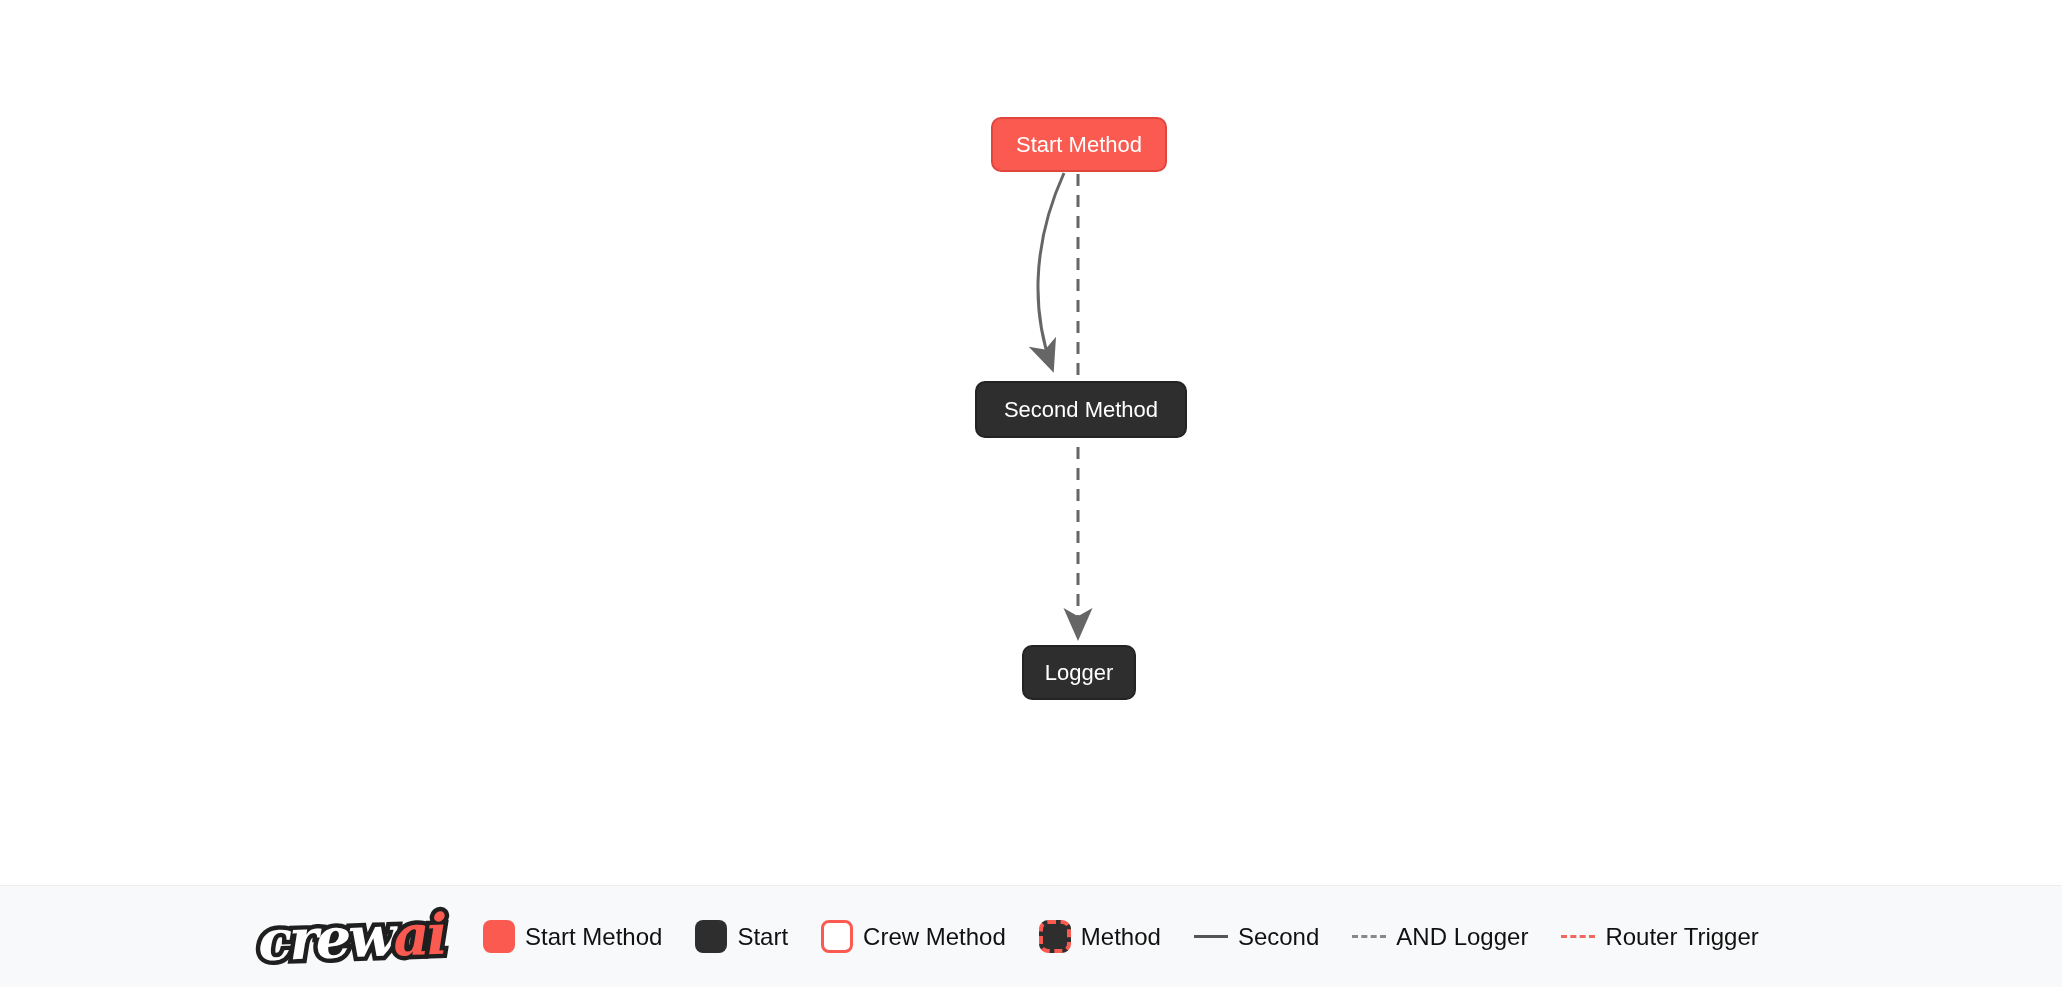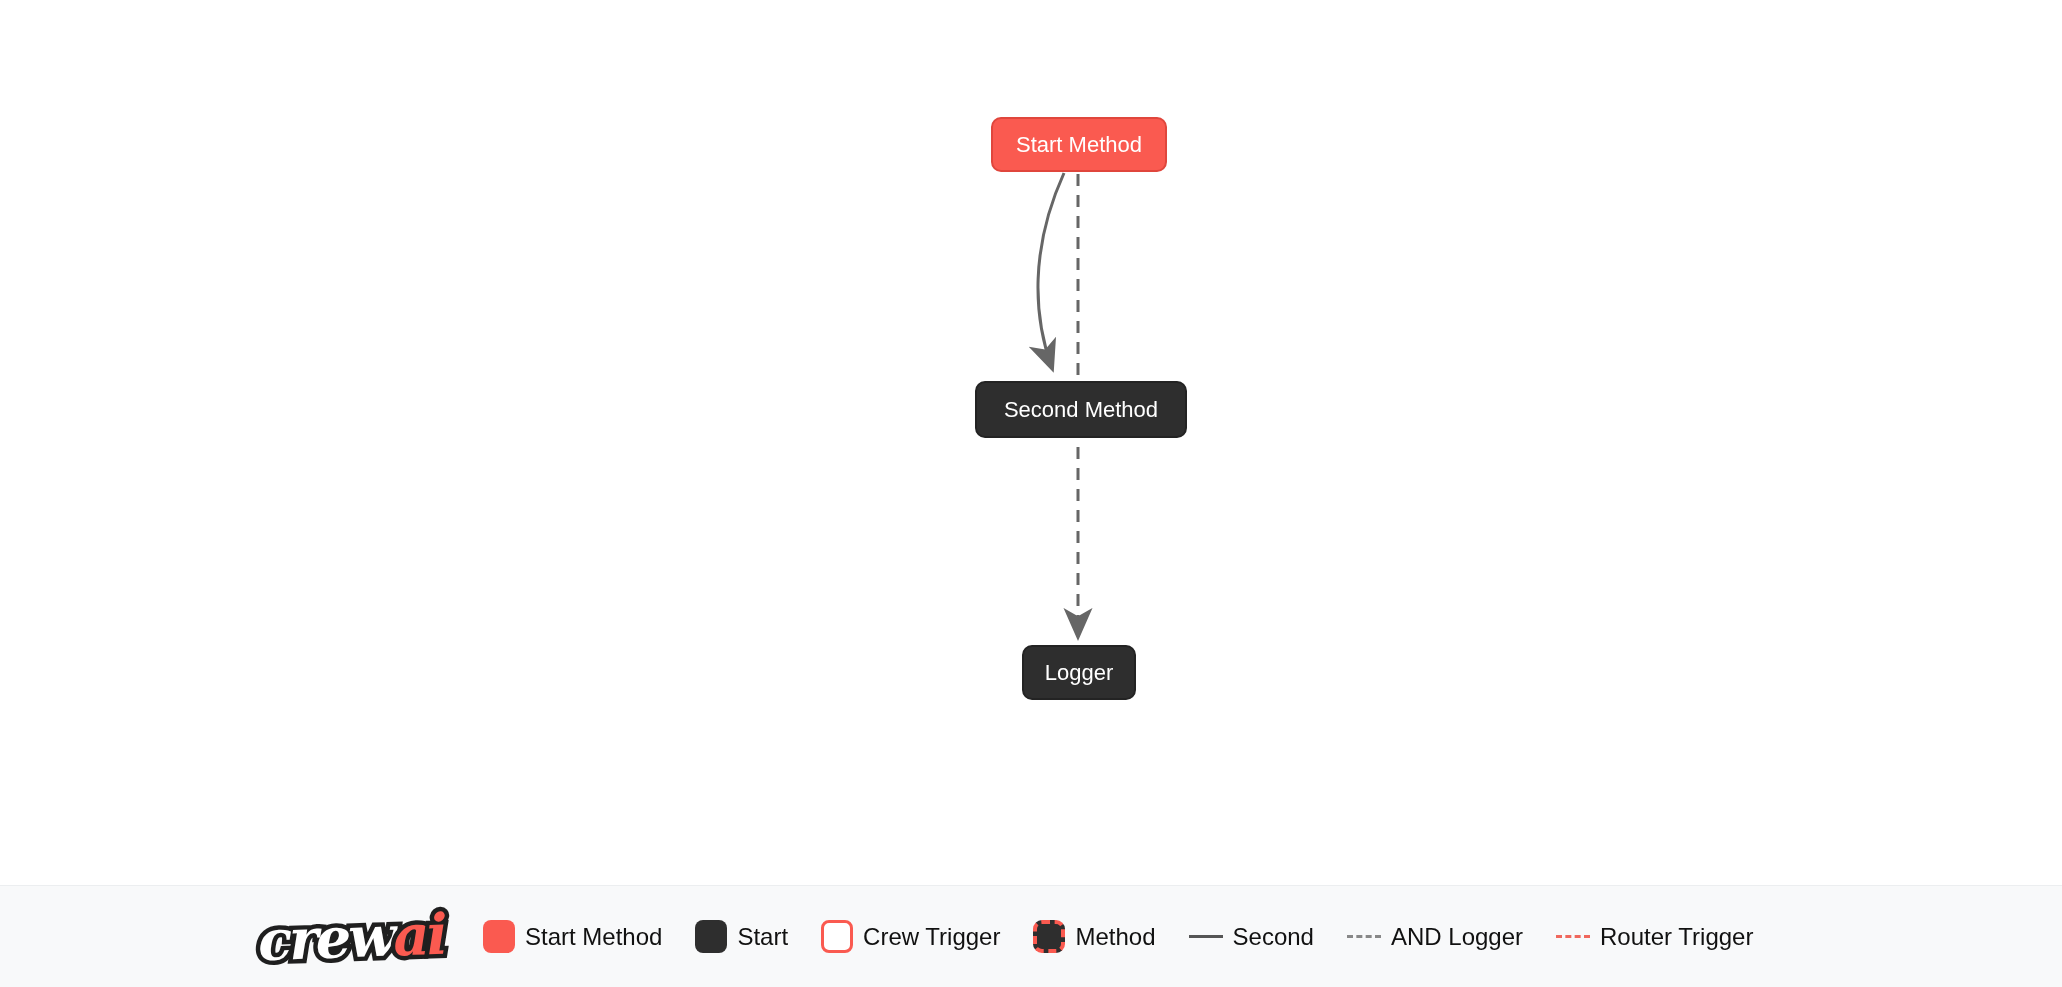--- a/index.html
+++ b/index.html
@@ -131,21 +131,21 @@
         <span class="legend-label">Start Method</span>
       </div>
 
       <div class="legend-item">
         <span class="sw sw-method"></span>
         <span class="legend-label">Start</span>
       </div>
 
       <div class="legend-item">
         <span class="sw sw-crew"></span>
-        <span class="legend-label">Crew Trigger</span>
+        <span class="legend-label">Crew Method</span>
       </div>
 
       <div class="legend-item">
         <span class="sw sw-router"></span>
         <span class="legend-label">Method</span>
       </div>
 
       <div class="legend-item">
         <span class="ln ln-trigger"></span>
         <span class="legend-label">Second</span>

